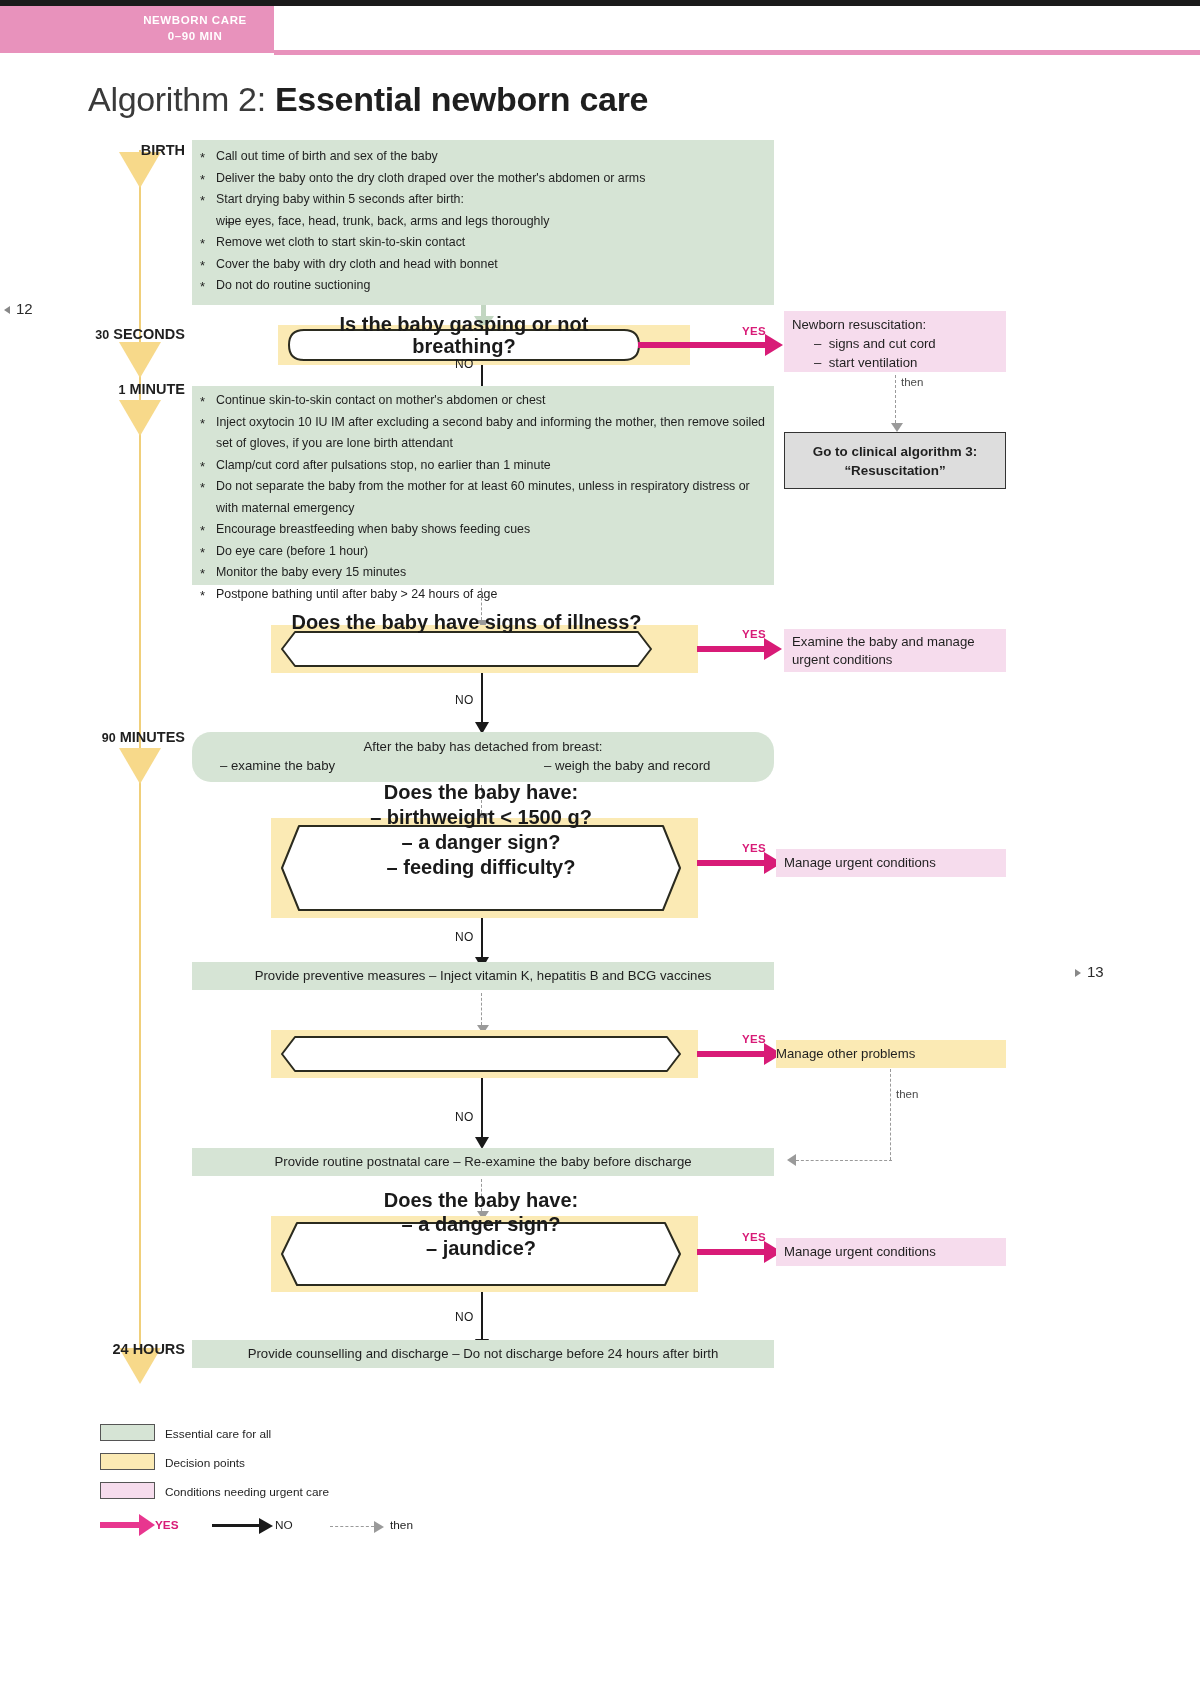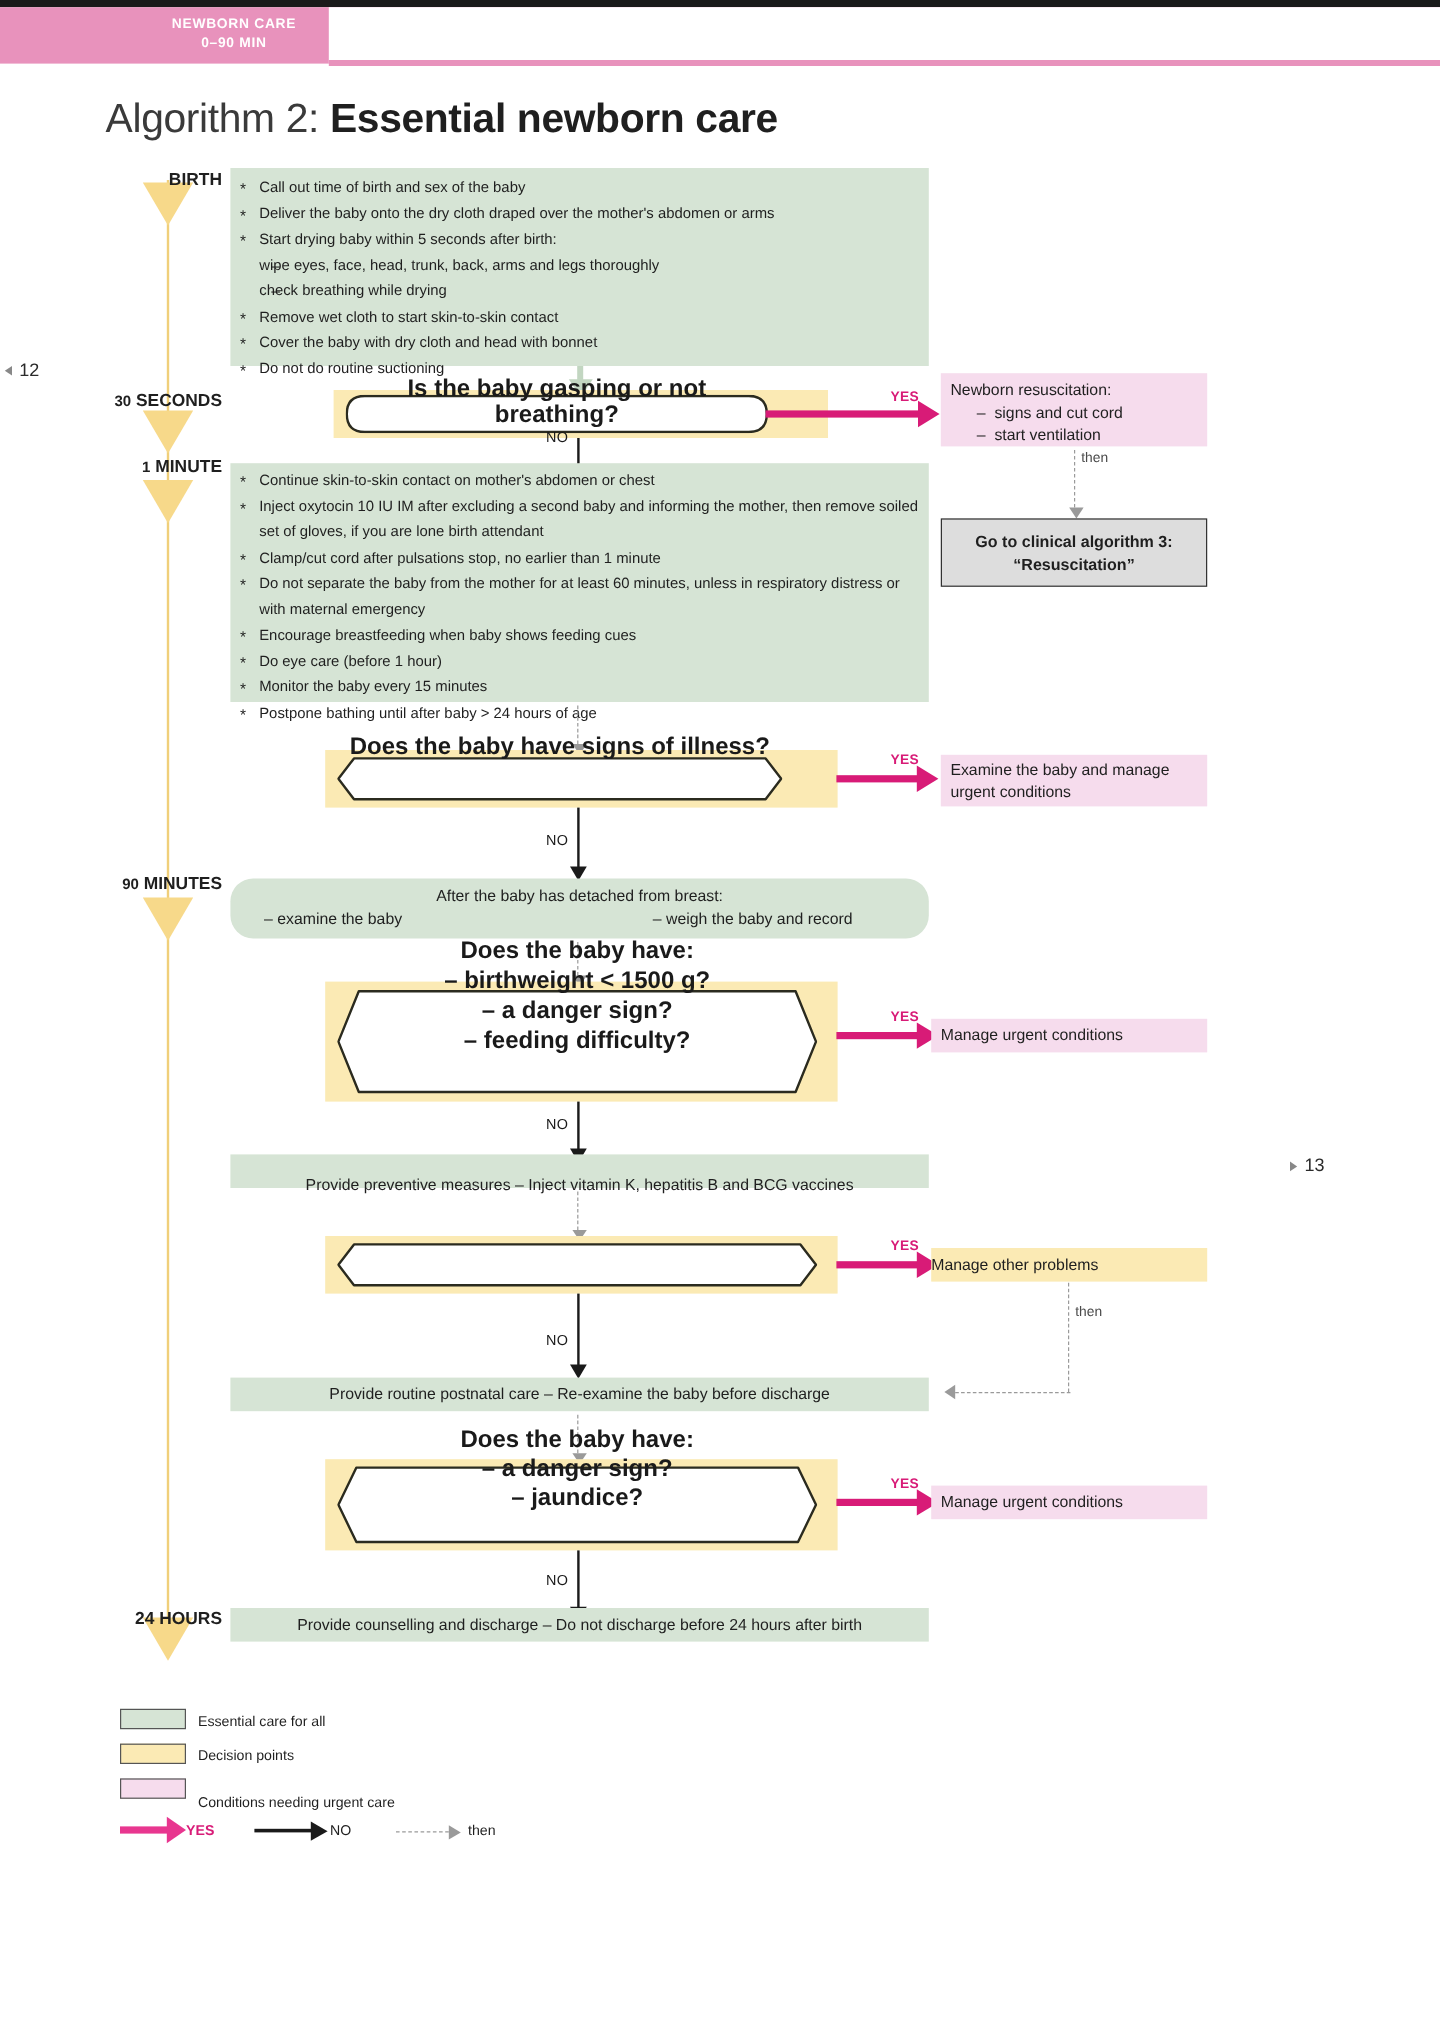--- a/index.html
+++ b/index.html
@@ -258,21 +258,20 @@
   <div class="tl-label" style="left:20px; top:1341px; width:165px;">
     <span>24 HOURS</span>
   </div>
 
   <div class="green-box" style="left:192px; top:140px; width:582px; height:165px; padding:6px 6px 0 0;">
     <ul class="bullets">
       <li>Call out time of birth and sex of the baby</li>
       <li>Deliver the baby onto the dry cloth draped over the mother's abdomen or arms</li>
       <li>Start drying baby within 5 seconds after birth:</li>
       <li class="sub">wipe eyes, face, head, trunk, back, arms and legs thoroughly</li>
-      <li class="sub">check breathing while drying</li>
       <li>Remove wet cloth to start skin-to-skin contact</li>
       <li>Cover the baby with dry cloth and head with bonnet</li>
       <li>Do not do routine suctioning</li>
     </ul>
   </div>
 
   <div class="v-arrow-green" style="left:481px; top:305px; height:12px;"></div>
 
   <div class="yellow-box" style="left:278px; top:325px; width:412px; height:40px;"></div>
   <svg class="decision-wrap" style="left:288px; top:329px;" width="352" height="32">
@@ -356,21 +355,21 @@
   <div class="pink-arrow" style="left:697px; top:860px; width:68px;"></div>
   <div class="yes-label" style="left:742px; top:842px;">YES</div>
 
   <div class="v-arrow-black" style="left:481px; top:918px; height:40px;"></div>
   <div class="no-label" style="left:455px; top:930px;">NO</div>
 
   <div class="pink-box" style="left:776px; top:849px; width:230px; height:28px; padding:4px 8px;">
     <div style="font-size:13.2px; line-height:20px;">Manage urgent conditions</div>
   </div>
 
-  <div class="green-box" style="left:192px; top:962px; width:582px; height:28px; padding-top:16px;">
+  <div class="green-box" style="left:192px; top:962px; width:582px; height:28px; padding-top:4px;">
     <div class="centered" style="font-size:13.2px; line-height:20px;">Provide preventive measures – Inject vitamin K, hepatitis B and BCG vaccines</div>
   </div>
 
   <div class="v-dash" style="left:481px; top:993px; height:32px;"></div>
 
   <div class="yellow-box" style="left:271px; top:1030px; width:427px; height:48px;"></div>
   <svg class="decision-wrap" style="left:281px; top:1035px;" width="400" height="38">
     <path d="M1,19 L14,2 L386,2 L399,19 L386,36 L14,36 Z" fill="#ffffff" stroke="#2b2b1f" stroke-width="2" stroke-linejoin="round"></path>
   </svg>
 
@@ -419,21 +418,21 @@
     <div class="centered" style="font-size:13.2px; line-height:20px;">Provide counselling and discharge – Do not discharge before 24 hours after birth</div>
   </div>
 
   <div class="legend-swatch" style="left:100px; top:1424px; background:#d6e4d5;"></div>
   <div class="legend-text" style="left:165px; top:1427px;">Essential care for all</div>
 
   <div class="legend-swatch" style="left:100px; top:1453px; background:#fbeab4;"></div>
   <div class="legend-text" style="left:165px; top:1456px;">Decision points</div>
 
   <div class="legend-swatch" style="left:100px; top:1482px; background:#f6dced;"></div>
-  <div class="legend-text" style="left:165px; top:1485px;margin-top:10px;">Conditions needing urgent care</div>
+  <div class="legend-text" style="left:165px; top:1485px;">Conditions needing urgent care</div>
 
   <div class="leg-pink-arrow" style="left:100px; top:1522px;"></div>
   <div class="legend-text" style="left:155px; top:1518px; color:#d81b77; font-weight:bold;">YES</div>
 
   <div class="leg-black-arrow" style="left:212px; top:1524px;"></div>
   <div class="legend-text" style="left:275px; top:1518px;">NO</div>
 
   <div class="leg-dash-arrow" style="left:330px; top:1526px;"></div>
   <div class="legend-text" style="left:390px; top:1518px;">then</div>
 

